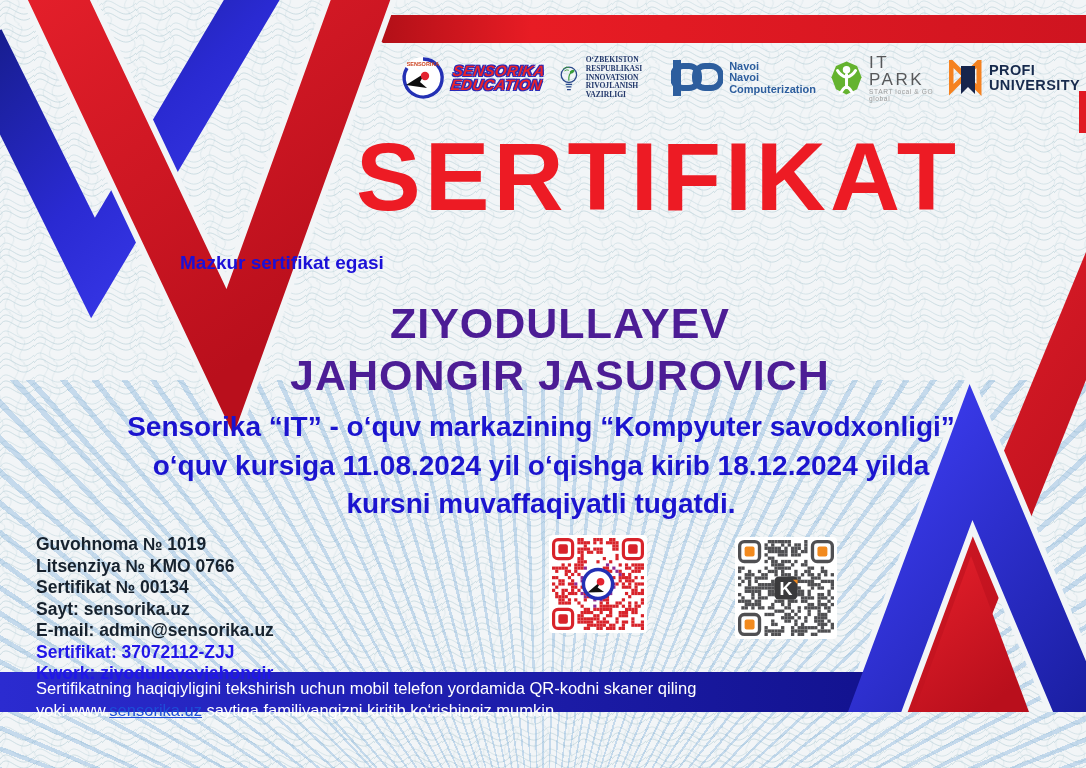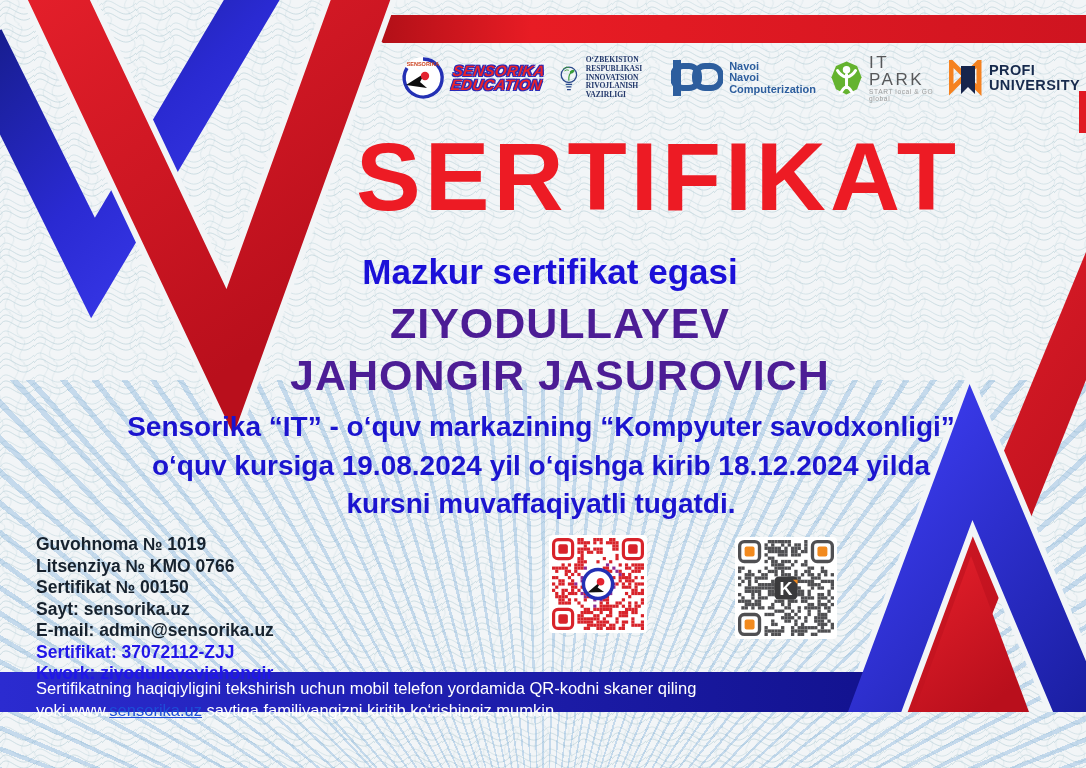--- a/index.html
+++ b/index.html
@@ -24,22 +24,22 @@
     text-shadow:-1px -1px 0 #2a2ab8,1px -1px 0 #2a2ab8,-1px 1px 0 #2a2ab8,1px 1px 0 #2a2ab8;
     transform:skewX(-8deg);font-size:15px;}
   .min-text{font-family:"Liberation Serif",serif;font-size:7.6px;font-weight:700;color:#23386b;line-height:1.15;}
   .ncc-text{font-size:11px;font-weight:700;color:#2d5e9e;line-height:1.05;}
   .itpark-title{font-size:17px;font-weight:400;color:#57585a;letter-spacing:2.5px;line-height:1;}
   .itpark-sub{font-size:6.6px;color:#9b9b9b;letter-spacing:.6px;}
   .profi-text{font-size:14.5px;font-weight:900;color:#172a4d;line-height:1.05;letter-spacing:.4px;}
   
   #title{left:356px;top:128px;width:726px;text-align:left;
     font-size:97px;font-weight:900;letter-spacing:4px;color:#ed1b24;line-height:1.0;z-index:2;}
-  #subtitle{left:180px;top:252px;width:740px;text-align:center;
-    font-size:35px;font-weight:700;color:#1b10d8;z-index:2;}
+  #subtitle{left:180px;top:252px;width:740px;text-align:left;
+    font-size:19px;font-weight:700;color:#1b10d8;z-index:2;}
   #recipient{left:60px;top:297px;width:1000px;text-align:center;
     font-size:43px;font-weight:900;color:#4c1d95;line-height:1.22;letter-spacing:1px;z-index:2;}
   #body-text{left:41px;top:408px;width:1000px;text-align:center;
     font-size:28px;font-weight:700;color:#1b14cf;line-height:1.38;z-index:2;}
   
   #details{left:36px;top:534px;width:300px;z-index:2;
     font-size:17.5px;font-weight:700;color:#17222e;line-height:1.23;}
   #details .accent{color:#2117e8;}
   #director{left:302px;top:563px;z-index:2;font-size:18.5px;font-weight:700;color:#17222e;}
   #director .line{display:inline-block;width:118px;border-bottom:2.5px solid #17222e;height:14px;}
@@ -193,28 +193,28 @@
   </div>
 
   <div class="abs" id="title">SERTIFIKAT</div>
   <div class="abs" id="subtitle">Mazkur sertifikat egasi</div>
   <div class="abs" id="recipient">
     <div>ZIYODULLAYEV</div>
     <div>JAHONGIR JASUROVICH</div>
   </div>
   <div class="abs" id="body-text">
     <div>Sensorika “IT” - o‘quv markazining “Kompyuter savodxonligi”</div>
-    <div>o‘quv kursiga 19.08.2024 yil o‘qishga kirib 18.12.2024 yilda</div>
+    <div>o‘quv kursiga 11.08.2024 yil o‘qishga kirib 18.12.2024 yilda</div>
     <div>kursni muvaffaqiyatli tugatdi.</div>
   </div>
 
   <div class="abs" id="details">
     <div>Guvohnoma № 1019</div>
     <div>Litsenziya № KMO 0766</div>
-    <div>Sertifikat № 00150</div>
+    <div>Sertifikat № 00134</div>
     <div>Sayt: sensorika.uz</div>
     <div>E-mail: admin@sensorika.uz</div>
     <div class="accent">Sertifikat: 37072112-ZJJ</div>
     <div class="accent">Kwork: ziyodullayevjahongir</div>
   </div>
 
 
   <div class="abs qr" id="qr1"><svg viewBox="0 0 29 29" width="100%" height="100%">
         <rect x="8" y="0" width="1" height="1" fill="#d8232a"></rect>
         <rect x="9" y="0" width="1" height="1" fill="#d8232a"></rect>

